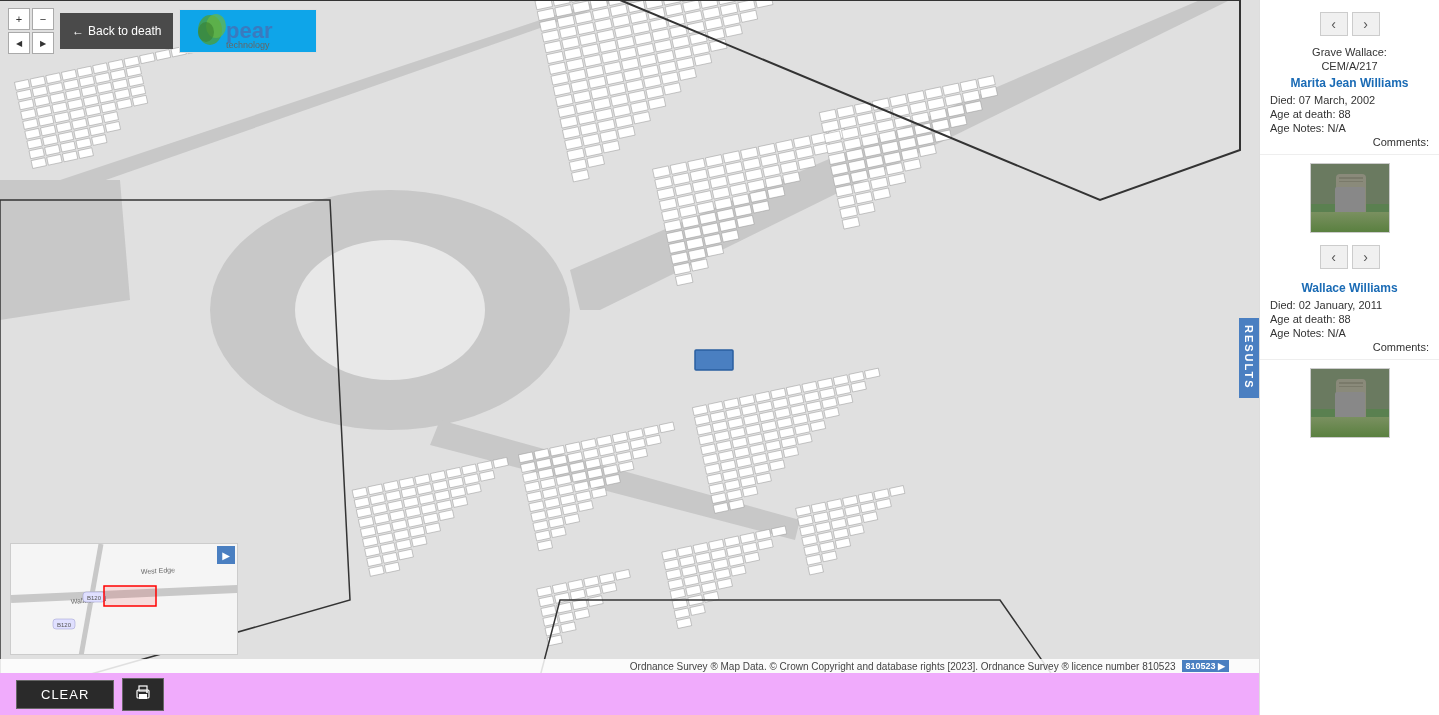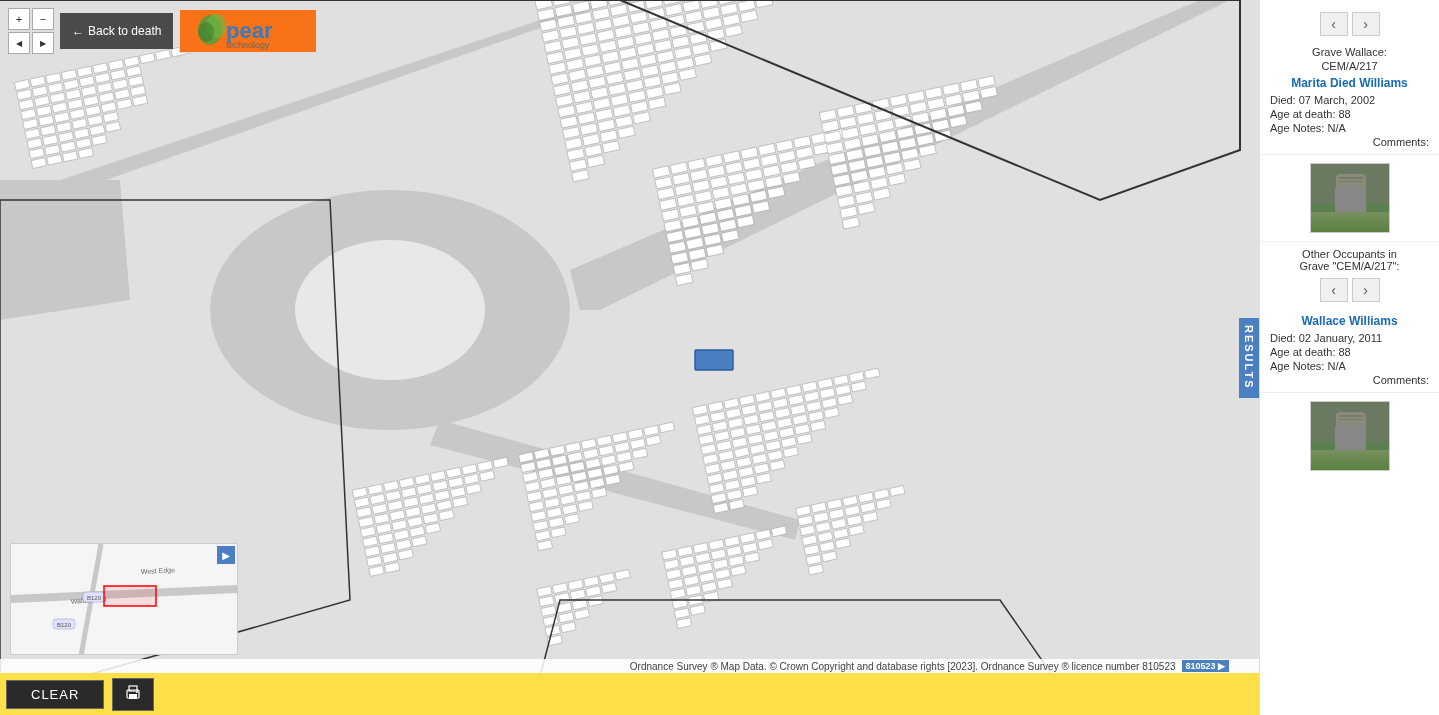--- a/index.html
+++ b/index.html
@@ -60,21 +60,21 @@
       padding: 6px 12px;
       cursor: pointer;
       font-size: 12px;
       display: flex;
       align-items: center;
       gap: 4px;
       height: 36px;
     }
 
     #logo-container {
-      background: #f97316;
+      background: #0ea5e9;
       border: 1px solid #ddd;
       padding: 3px 8px;
       height: 44px;
       display: flex;
       align-items: center;
     }
 
     
     #minimap {
       position: absolute;
@@ -103,25 +103,25 @@
       cursor: pointer;
     }
 
     
     #bottom-bar {
       position: absolute;
       bottom: 0;
       left: 0;
       width: 1259px;
       height: 42px;
-      background: #fde047;
+      background: #f0abfc;
       display: flex;
       align-items: center;
       gap: 8px;
-      padding: 0 6px;
+      padding: 0 16px;
       z-index: 10;
     }
 
     #clear-btn {
       background: #2a2a2a;
       color: #fff;
       border: 1px solid #666;
       padding: 6px 24px;
       cursor: pointer;
       font-size: 13px;
@@ -1041,21 +1041,21 @@
 <div id="results-panel">
 
   <div class="panel-nav">
     <button class="panel-nav-btn">‹</button>
     <button class="panel-nav-btn">›</button>
   </div>
 
   <div class="result-section">
     <div class="result-grave">Grave Wallace:</div>
     <div class="result-grave">CEM/A/217</div>
-    <div class="result-name">Marita Died Williams</div>
+    <div class="result-name">Marita Jean Williams</div>
     <div class="result-label">Died: 07 March, 2002</div>
     <div class="result-label">Age at death: 88</div>
     <div class="result-label">Age Notes: N/A</div>
     <div class="comments-label">Comments:</div>
   </div>
 
   <div style="text-align:center; padding:4px 0;">
     <div class="result-photo">
       <svg width="80" height="70" viewBox="0 0 80 70">
         <rect width="80" height="70" fill="#6a7a60"></rect>
@@ -1066,24 +1066,20 @@
         <rect x="28" y="17" width="24" height="1" fill="#7a7a6a"></rect>
 
         <circle cx="20" cy="55" r="5" fill="#f0c040"></circle>
         <circle cx="35" cy="58" r="4" fill="#f0a030"></circle>
         <circle cx="50" cy="55" r="5" fill="#f0c040"></circle>
         <circle cx="62" cy="58" r="3" fill="#e08020"></circle>
       </svg>
     </div>
   </div>
 
-  <div class="other-occupants-title">
-    <div>Other Occupants in</div>
-    <div>Grave "CEM/A/217":</div>
-  </div>
 
   <div class="panel-nav">
     <button class="panel-nav-btn">‹</button>
     <button class="panel-nav-btn">›</button>
   </div>
 
   <div class="result-section">
     <div class="result-name">Wallace Williams</div>
     <div class="result-label">Died: 02 January, 2011</div>
     <div class="result-label">Age at death: 88</div>

